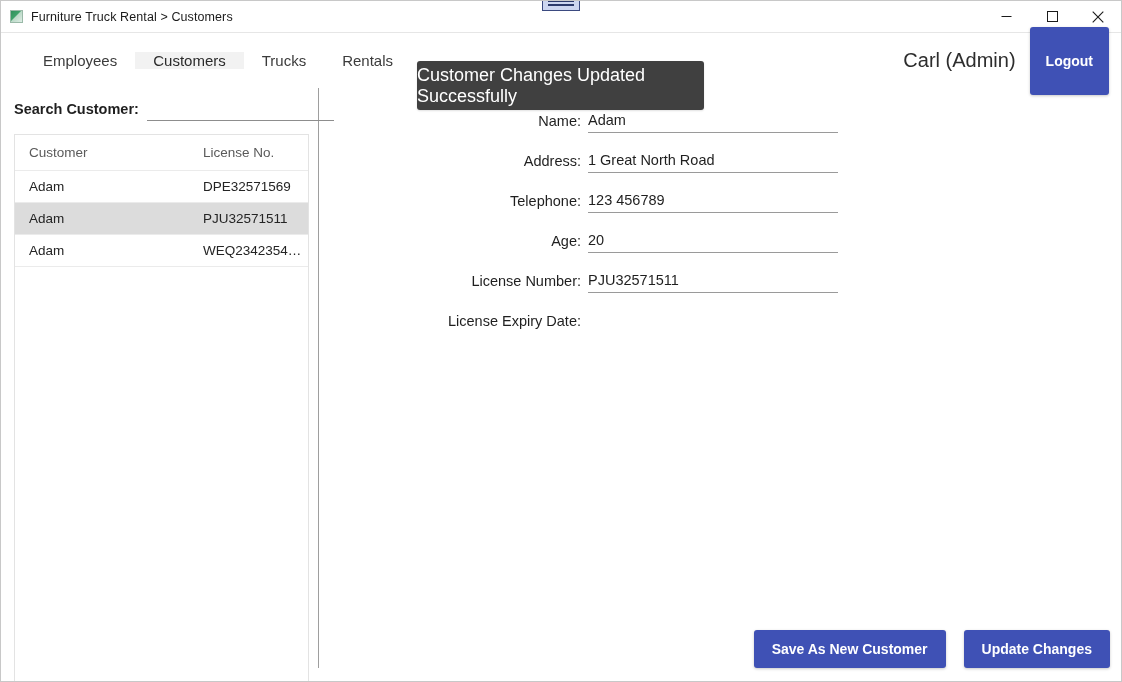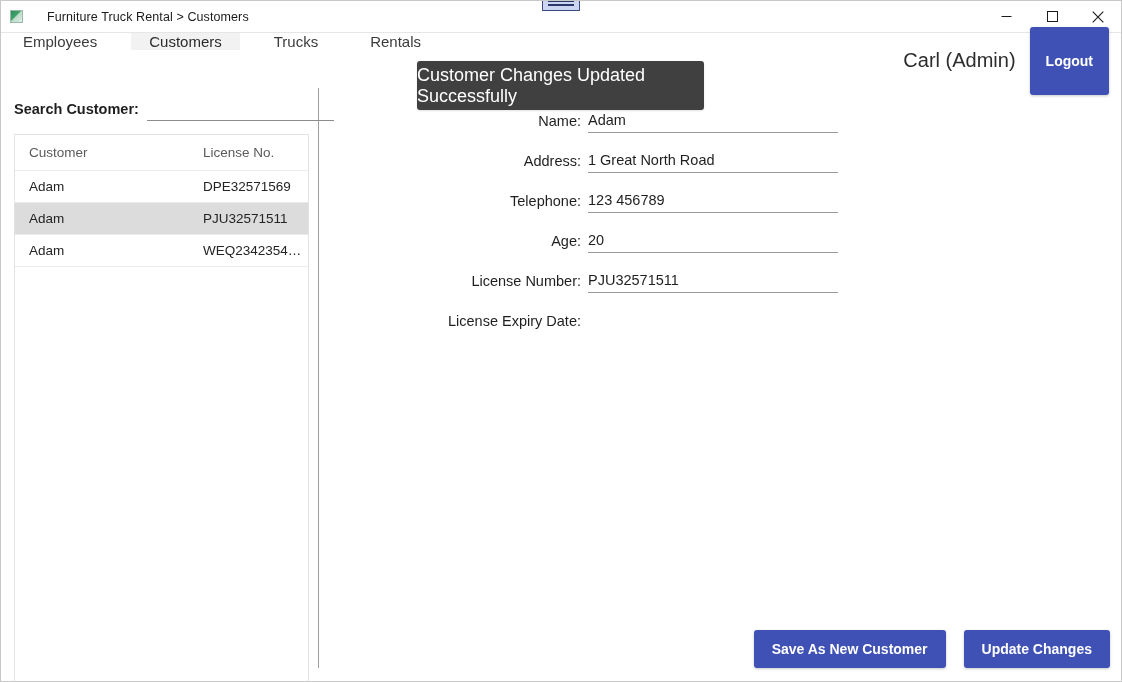--- a/index.html
+++ b/index.html
@@ -46,21 +46,20 @@
     background: linear-gradient(135deg, #2f8f5b 0%, #3fa36b 45%, #b9d8c6 46%, #dfeee6 100%);
     border: 1px solid #9ab9a8;
     box-sizing: border-box;
     flex: none;
   }
   .titlebar-text {
     font-size: 12.5px;
     color: #1b1b1b;
     white-space: nowrap;
     letter-spacing: 0.1px;
-    margin-left: 16px;
   }
   .snap-widget {
     position: absolute;
     left: 541px;
     top: -6px;
     width: 38px;
     height: 16px;
     border: 1px solid #3b4a80;
     background: #cdd6f0;
     box-sizing: border-box;
@@ -98,23 +97,22 @@
   
   .navbar {
     position: relative;
     height: 55px;
     background: #ffffff;
     display: flex;
     align-items: stretch;
   }
   .tabs {
     display: flex;
-    align-items: flex-start;
-    padding-left: 4px;
-    gap: 16px;
+    align-items: center;
+    padding-left: 24px;
   }
   .tab {
     display: flex;
     align-items: center;
     padding: 0 18px;
     font-size: 15px;
     color: #3b3b3b;
     background: transparent;
     border: 0;
     cursor: default;

